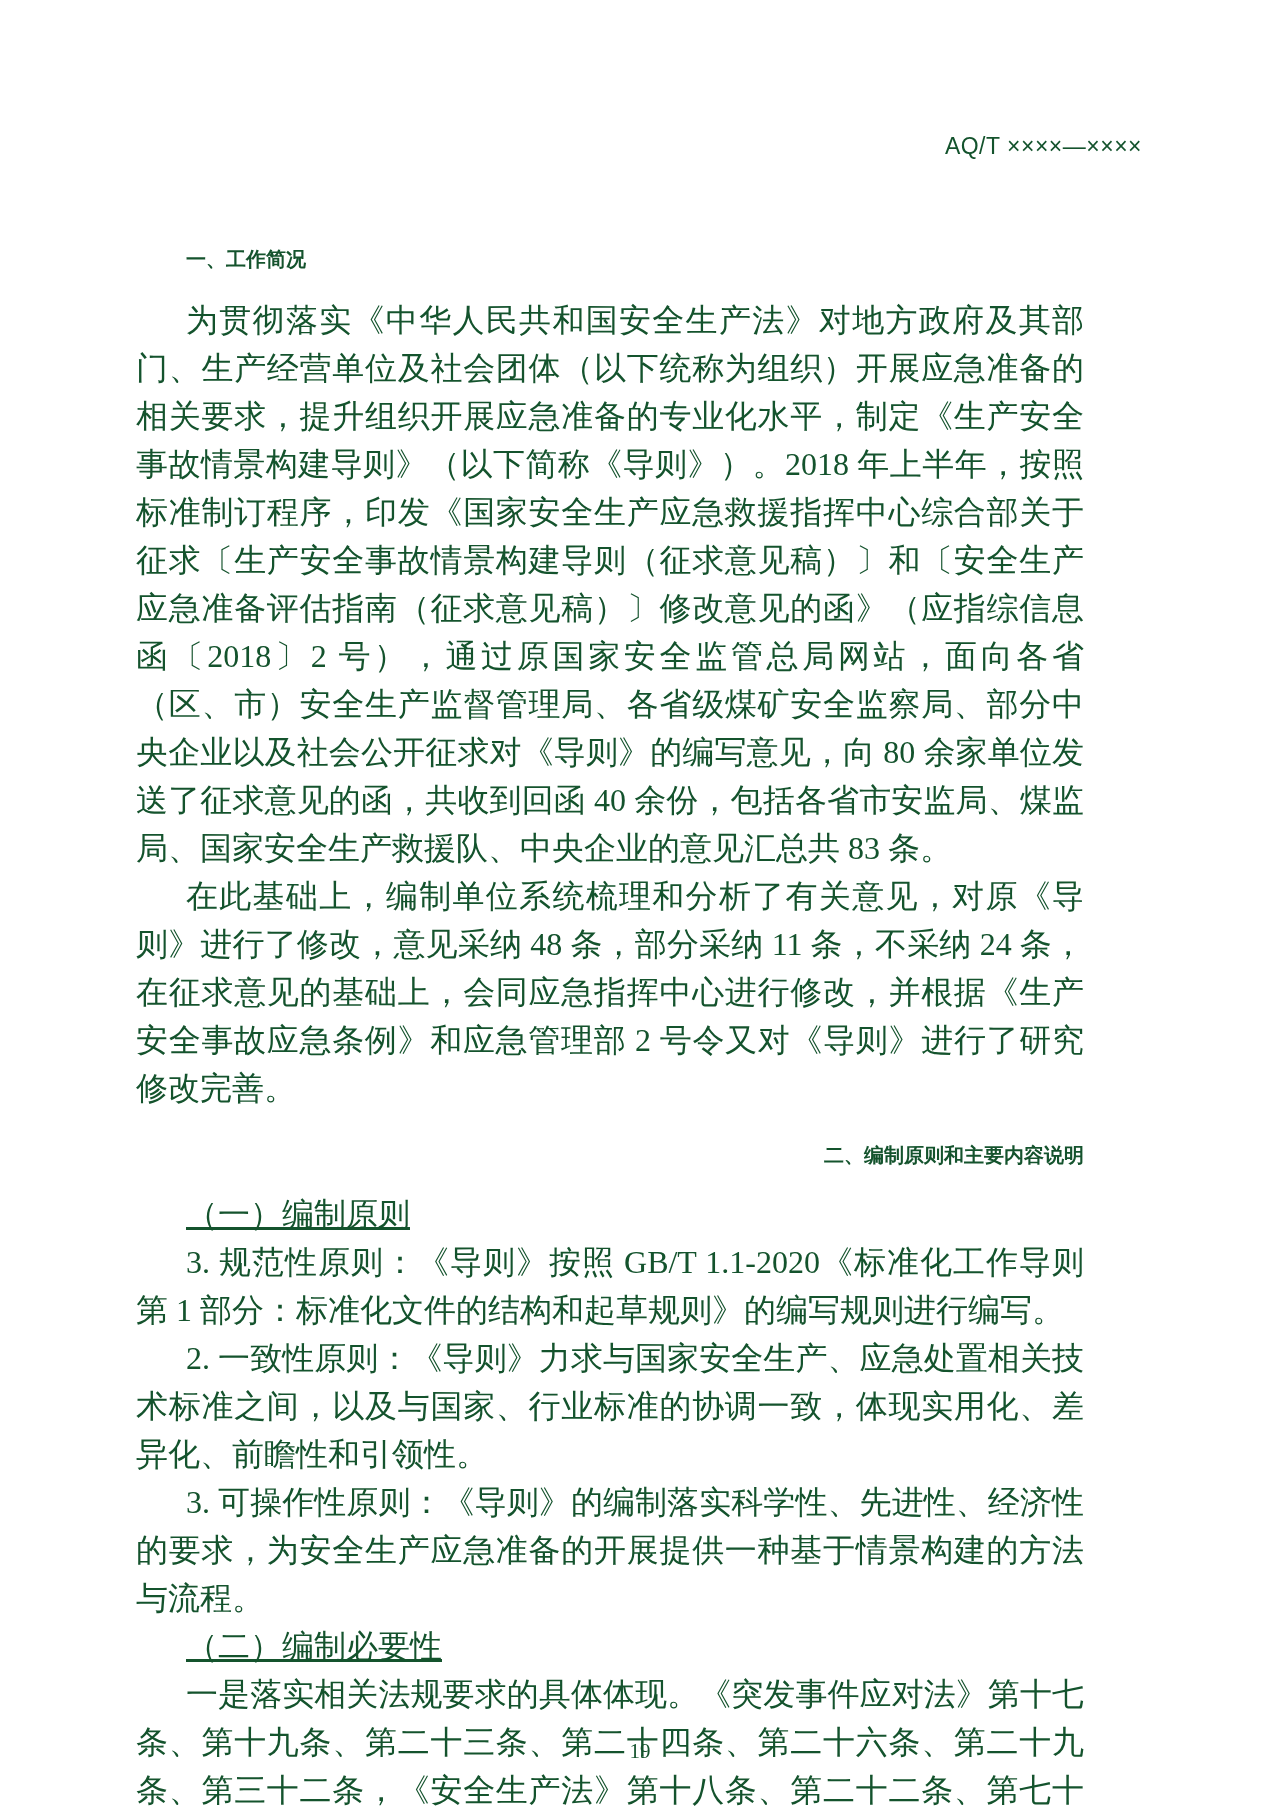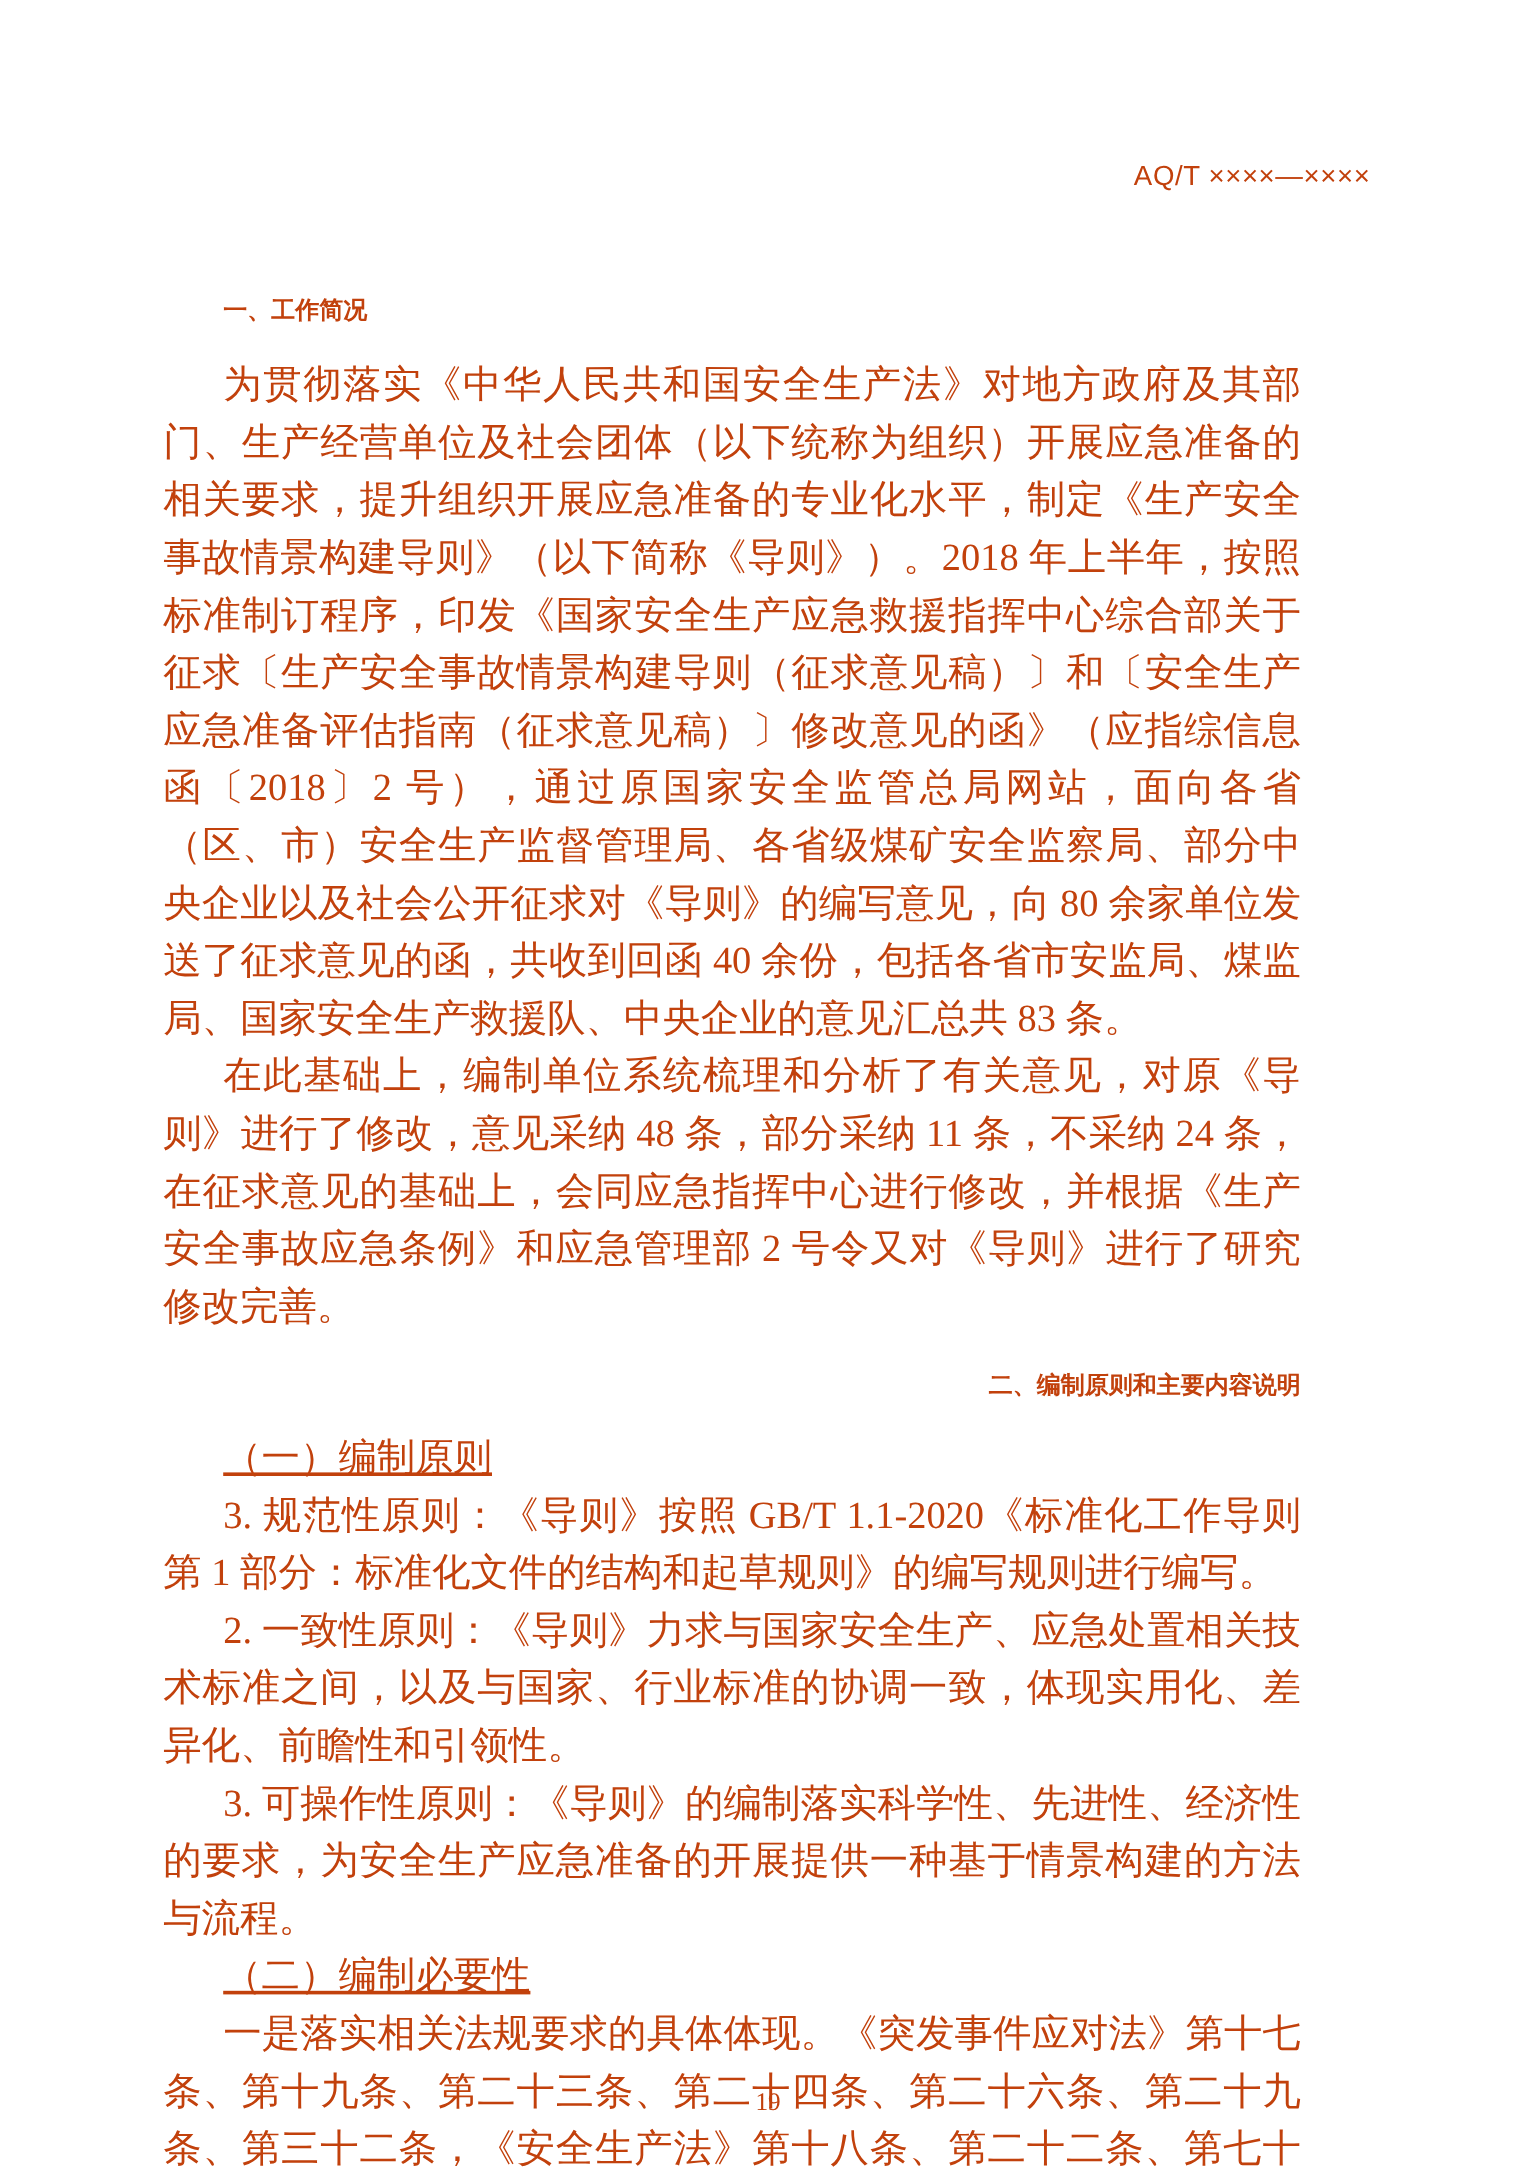--- a/index.html
+++ b/index.html
@@ -4,21 +4,21 @@
 <style>
   html, body { margin: 0; padding: 0; background: #ffffff; }
   .page {
     position: relative;
     width: 1280px;
     height: 1810px;
     margin: 0 auto;
     background: #ffffff;
     box-sizing: border-box;
     padding: 132px 196px 0 136px;
-    color: #c2410c;
+    color: #14532d;
     font-family: "Liberation Serif", serif;
     overflow: hidden;
   }
   .doc-header {
     text-align: right;
     margin-right: -58px;
     font-family: "Liberation Sans", sans-serif;
     font-size: 23px;
     line-height: 28px;
     letter-spacing: 0.5px;

